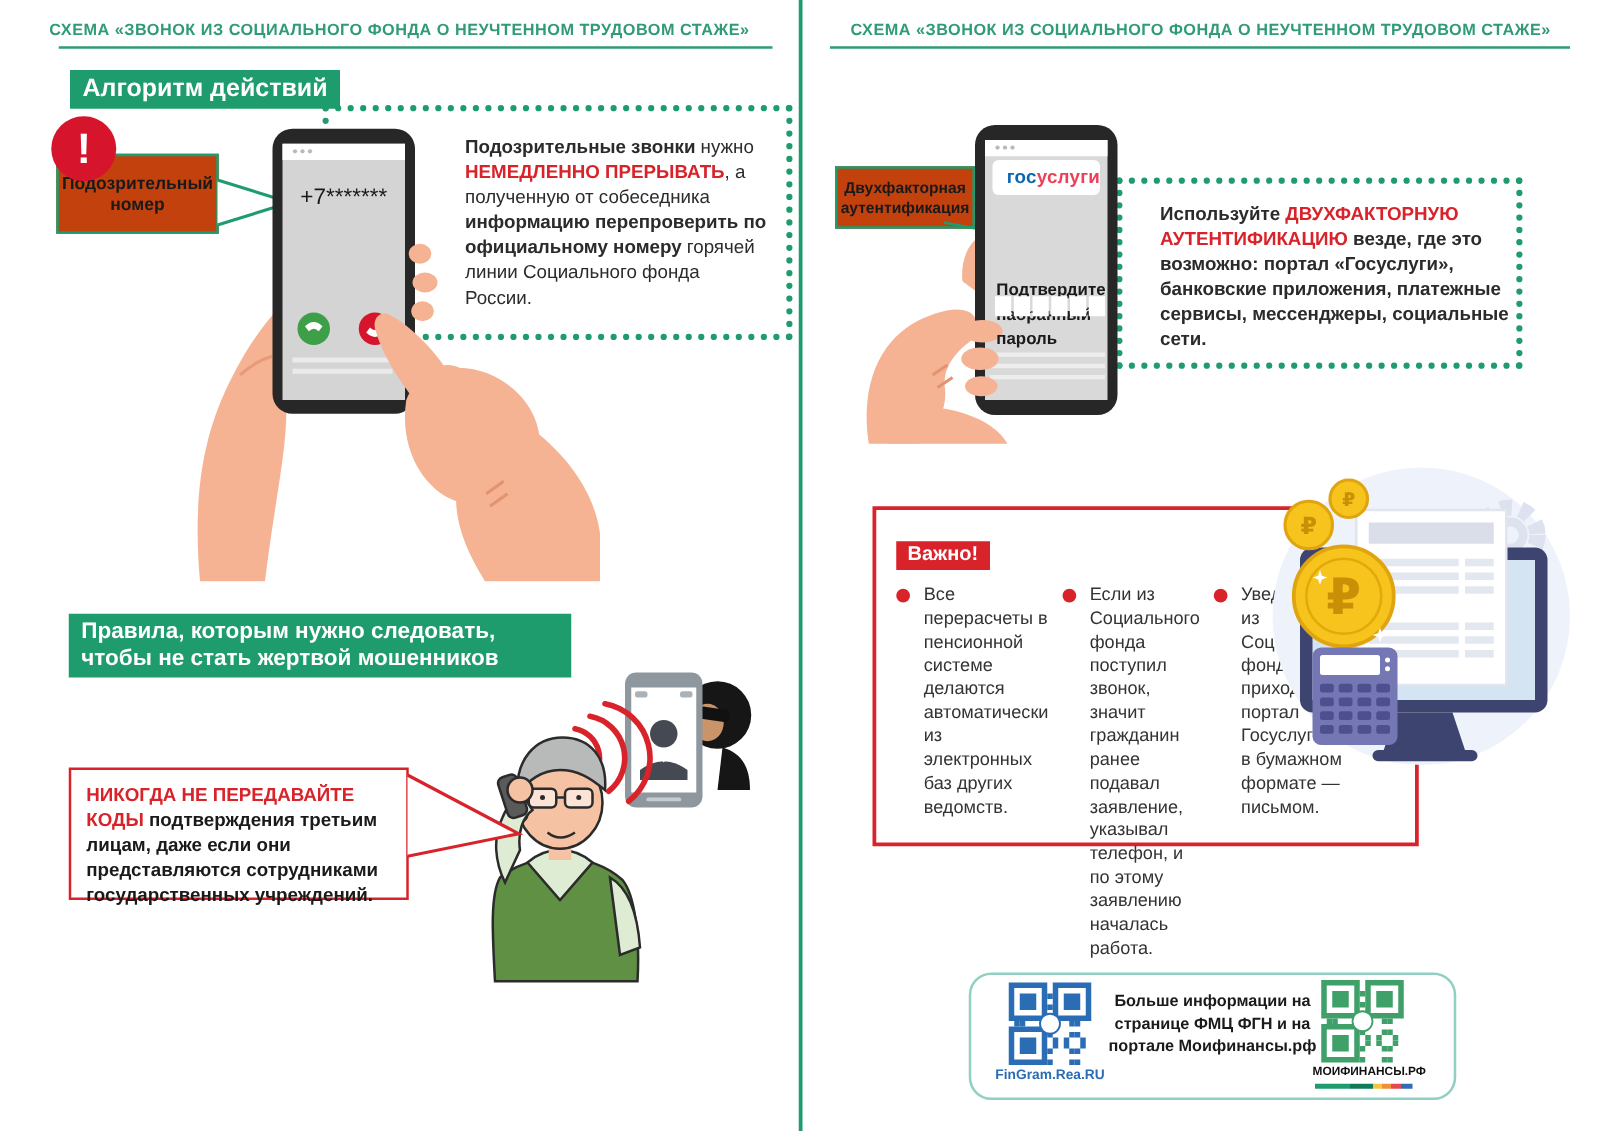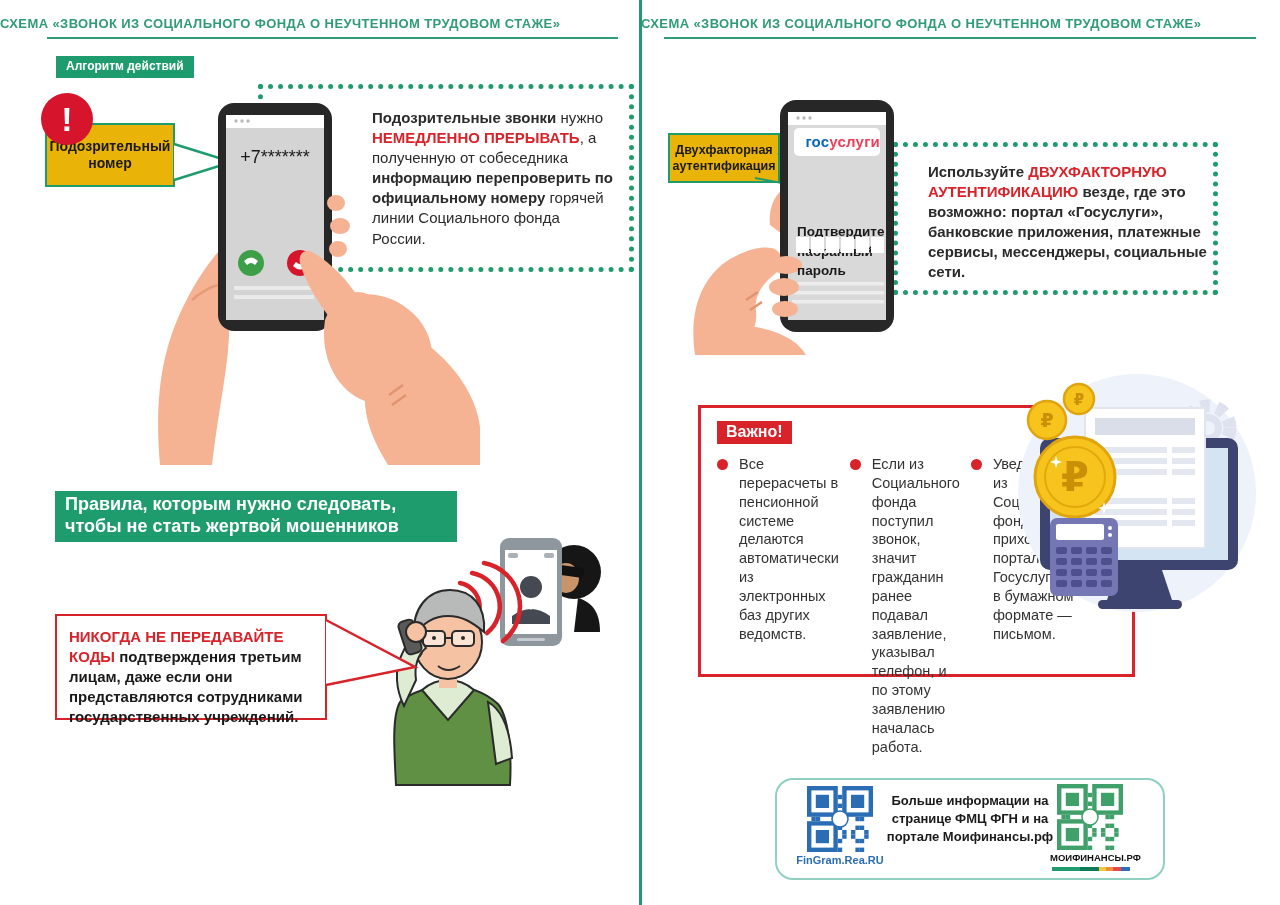--- a/index.html
+++ b/index.html
@@ -6,32 +6,32 @@
     --green:#1f9c6d; --red:#d8232a; --ink:#1d1d1b;
     --skin:#f5b394; --skin2:#e79b78;
     --frame:#272727; --screen:#d4d4d4;
   }
   *{box-sizing:border-box; margin:0; padding:0;}
   body{background:#888; font-family:"Liberation Sans",sans-serif;}
   .canvas{position:relative; width:1280px; height:905px; background:#fff; overflow:hidden; margin:0 auto;}
   .abs{position:absolute;}
   .b{font-weight:700;}
   .red{color:var(--red); font-weight:700;}
-  .page-header{top:16px; font-size:13px; font-weight:700; letter-spacing:.4px; color:#2f9b78; text-transform:uppercase;}
+  .page-header{top:16px; font-size:13px; font-weight:700; letter-spacing:.4px; color:#2f9b78; text-align:center; text-transform:uppercase;}
   .hrule{height:2px; background:#2f9b78; top:37px;}
   .divider{left:639px; top:0; width:3px; height:905px; background:var(--green);}
   .green-badge{background:var(--green); color:#fff; font-weight:700; padding:3px 10px 4px; line-height:1.22;}
   .dotted-box{border:5px dotted var(--green); background:transparent; z-index:1;}
-  .speech-label{background:#eab308; border:2.5px solid var(--green); color:#1a1a1a; font-weight:700; text-align:center; display:flex; align-items:center; justify-content:center; z-index:4;}
+  .speech-label{background:#c2410c; border:2.5px solid var(--green); color:#1a1a1a; font-weight:700; text-align:center; display:flex; align-items:center; justify-content:center; z-index:4;}
   .warn-box{background:#fff; border:2.5px solid var(--red); z-index:4;}
   .advice{font-size:15px; line-height:1.34; color:#2b2b2b; z-index:2;}
   .alert-circle{width:52px; height:52px; border-radius:50%; background:#d6152c; color:#fff; font-weight:700; font-size:34px; display:flex; align-items:center; justify-content:center; z-index:6;}
   .phone-text{color:#1a1a1a; z-index:7;}
   .imp-box{border:3px solid var(--red); background:#fff; padding:13px 16px; z-index:2;}
-  .imp-badge{display:inline-block; background:var(--red); color:#fff; font-weight:700; font-size:16px; padding:2px 9px 3px;}
+  .imp-badge{display:inline-block; background:var(--red); color:#fff; font-weight:700; font-size:16px; padding:2px 9px 3px;margin-top:12px;}
   .imp-list{list-style:none; margin-top:11px; display:flex; flex-direction:row; gap:11px; width:305px;}
   .imp-list li{display:flex; gap:11px; font-size:14.5px; line-height:1.3; color:#333;}
   .imp-list li::before{content:""; flex:none; width:11px; height:11px; border-radius:50%; background:var(--red); margin-top:4px;}
   .illus-circle{width:238px; height:238px; border-radius:50%; background:#eef2fa; z-index:3;}
   .qr-panel{border:2.5px solid #8fd0c2; border-radius:18px; background:#fff; z-index:2;}
   .qr-label{font-weight:700; text-align:center;}
   .pw-row{display:flex; gap:2px; z-index:7;}
   .pw-row div{width:13px; height:16px; background:#fff;}
   .stripe{height:4px; background:linear-gradient(90deg,#1f9c6d 0 36%,#0e7a57 36% 60%,#f4c63f 60% 69%,#ef8f3a 69% 78%,#e5484d 78% 88%,#2f6db5 88% 100%);}
   svg{display:block; overflow:visible;}
@@ -42,21 +42,21 @@
 
 <div class="canvas">
 
   <div class="abs divider"></div>
 
   <div class="abs page-header" style="left:0;width:639px;">СХЕМА «ЗВОНОК ИЗ СОЦИАЛЬНОГО ФОНДА О НЕУЧТЕННОМ ТРУДОВОМ СТАЖЕ»</div>
   <div class="abs hrule" style="left:47px;width:571px;"></div>
   <div class="abs page-header" style="left:641px;width:639px;">СХЕМА «ЗВОНОК ИЗ СОЦИАЛЬНОГО ФОНДА О НЕУЧТЕННОМ ТРУДОВОМ СТАЖЕ»</div>
   <div class="abs hrule" style="left:664px;width:592px;"></div>
 
-  <div class="abs green-badge" style="left:56px;top:56px;font-size:12px;">Алгоритм действий</div>
+  <div class="abs green-badge" style="left:56px;top:56px;font-size:20px;">Алгоритм действий</div>
 
   <div class="abs dotted-box" style="left:258px;top:84px;width:376px;height:188px;"></div>
   <div class="abs advice" style="left:372px;top:108px;width:242px;">
     <span class="b">Подозрительные звонки</span><span> нужно </span><span class="red">НЕМЕДЛЕННО ПРЕРЫВАТЬ</span><span>, а полученную от собеседника </span><span class="b">информацию перепроверить по официальному номеру</span><span> горячей линии Социального фонда России.</span>
   </div>
 
   <div class="abs speech-label" style="left:45px;top:123px;width:130px;height:64px;font-size:14px;line-height:1.25;">Подозрительный номер</div>
   <svg class="abs z5" style="left:172px;top:140px;" width="64" height="44">
     <polygon points="2,4 60,22 2,40" fill="#fff"></polygon>
     <path d="M2,4 L60,22 L2,40" fill="none" stroke="#1f9c6d" stroke-width="2.5"></path>

